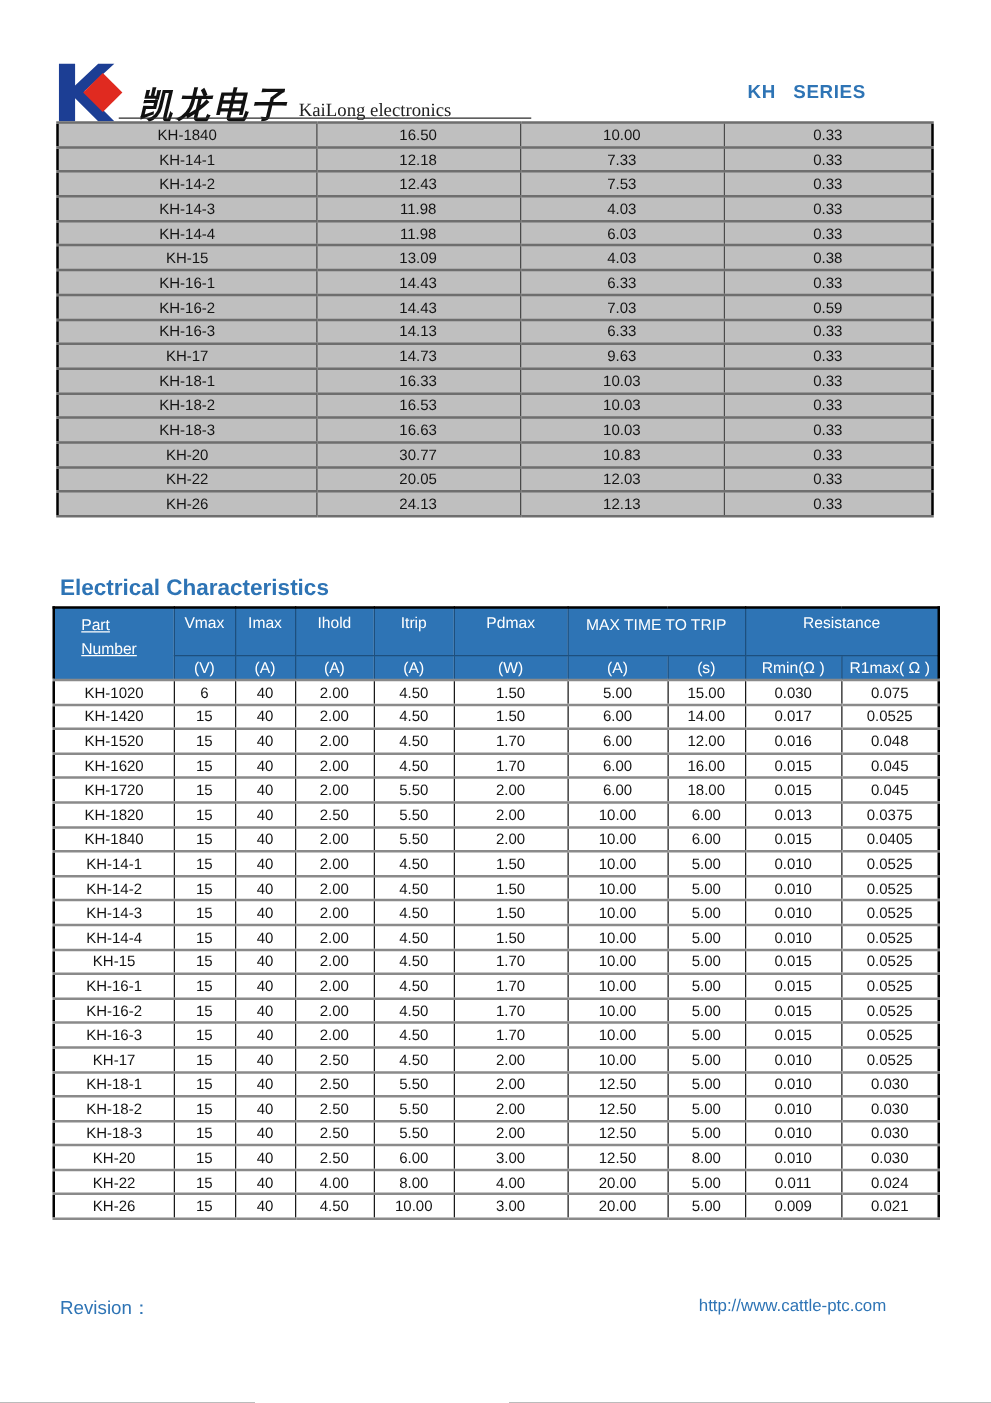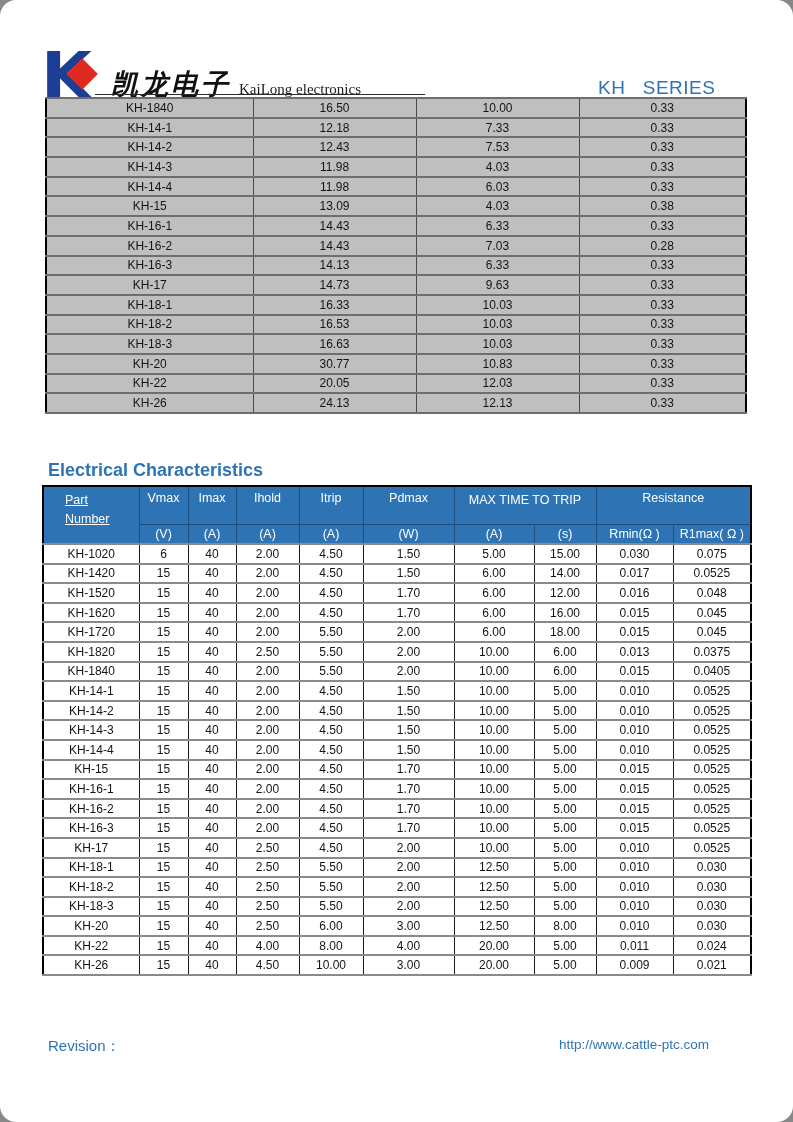--- a/index.html
+++ b/index.html
@@ -6,38 +6,38 @@
     --accent:#2e74b5;
     --t1bg:#bfbfbf;
     --logo-blue:#1c3e94;
     --logo-red:#e02a20;
   }
   *{box-sizing:border-box;}
   html,body{margin:0;padding:0;background:#888;}
   .page{
     position:relative;width:793px;height:1122px;background:#ffffff;
     font-family:"Liberation Sans", sans-serif;color:#1a1a1a;
-    margin:0 auto;overflow:hidden;border-radius:16px;
+    margin:0 auto;overflow:hidden;
   }
 
   
   .logo-wrap{position:absolute;left:45px;top:50px;display:flex;align-items:flex-end;height:48px;}
   .logo-mark{width:56px;height:48px;flex:0 0 auto;}
   .logo-cn{
     font-family:"DejaVu Sans", sans-serif;font-weight:900;font-style:italic;
     font-size:27px;color:#111;margin-left:10px;letter-spacing:3px;line-height:1;
     transform:scaleY(1.05);
   }
   .logo-en{
     font-family:"Liberation Serif", serif;font-size:15px;color:#222;
     margin-left:8px;line-height:1.1;padding-bottom:1px;text-align:right;
   }
   .logo-underline{position:absolute;left:95px;top:94px;width:330px;height:1px;background:#2b2b2b;}
   .series-title{
-    position:absolute;left:598px;top:77px;font-size:19px;font-weight:normal;
+    position:absolute;left:598px;top:65px;font-size:15px;font-weight:bold;
     color:var(--accent);white-space:pre;letter-spacing:.5px;
   }
 
   
   .t1{
     position:absolute;left:45px;top:97px;width:700px;border-collapse:collapse;
     border:2px solid #000;table-layout:fixed;
   }
   .t1 td{
     background:var(--t1bg);border-left:1px solid #4a4a4a;border-right:1px solid #4a4a4a;
@@ -139,21 +139,21 @@
         <tr>
           <td>KH-16-1</td>
           <td>14.43</td>
           <td>6.33</td>
           <td>0.33</td>
         </tr>
         <tr>
           <td>KH-16-2</td>
           <td>14.43</td>
           <td>7.03</td>
-          <td>0.28</td>
+          <td>0.59</td>
         </tr>
         <tr>
           <td>KH-16-3</td>
           <td>14.13</td>
           <td>6.33</td>
           <td>0.33</td>
         </tr>
         <tr>
           <td>KH-17</td>
           <td>14.73</td>

